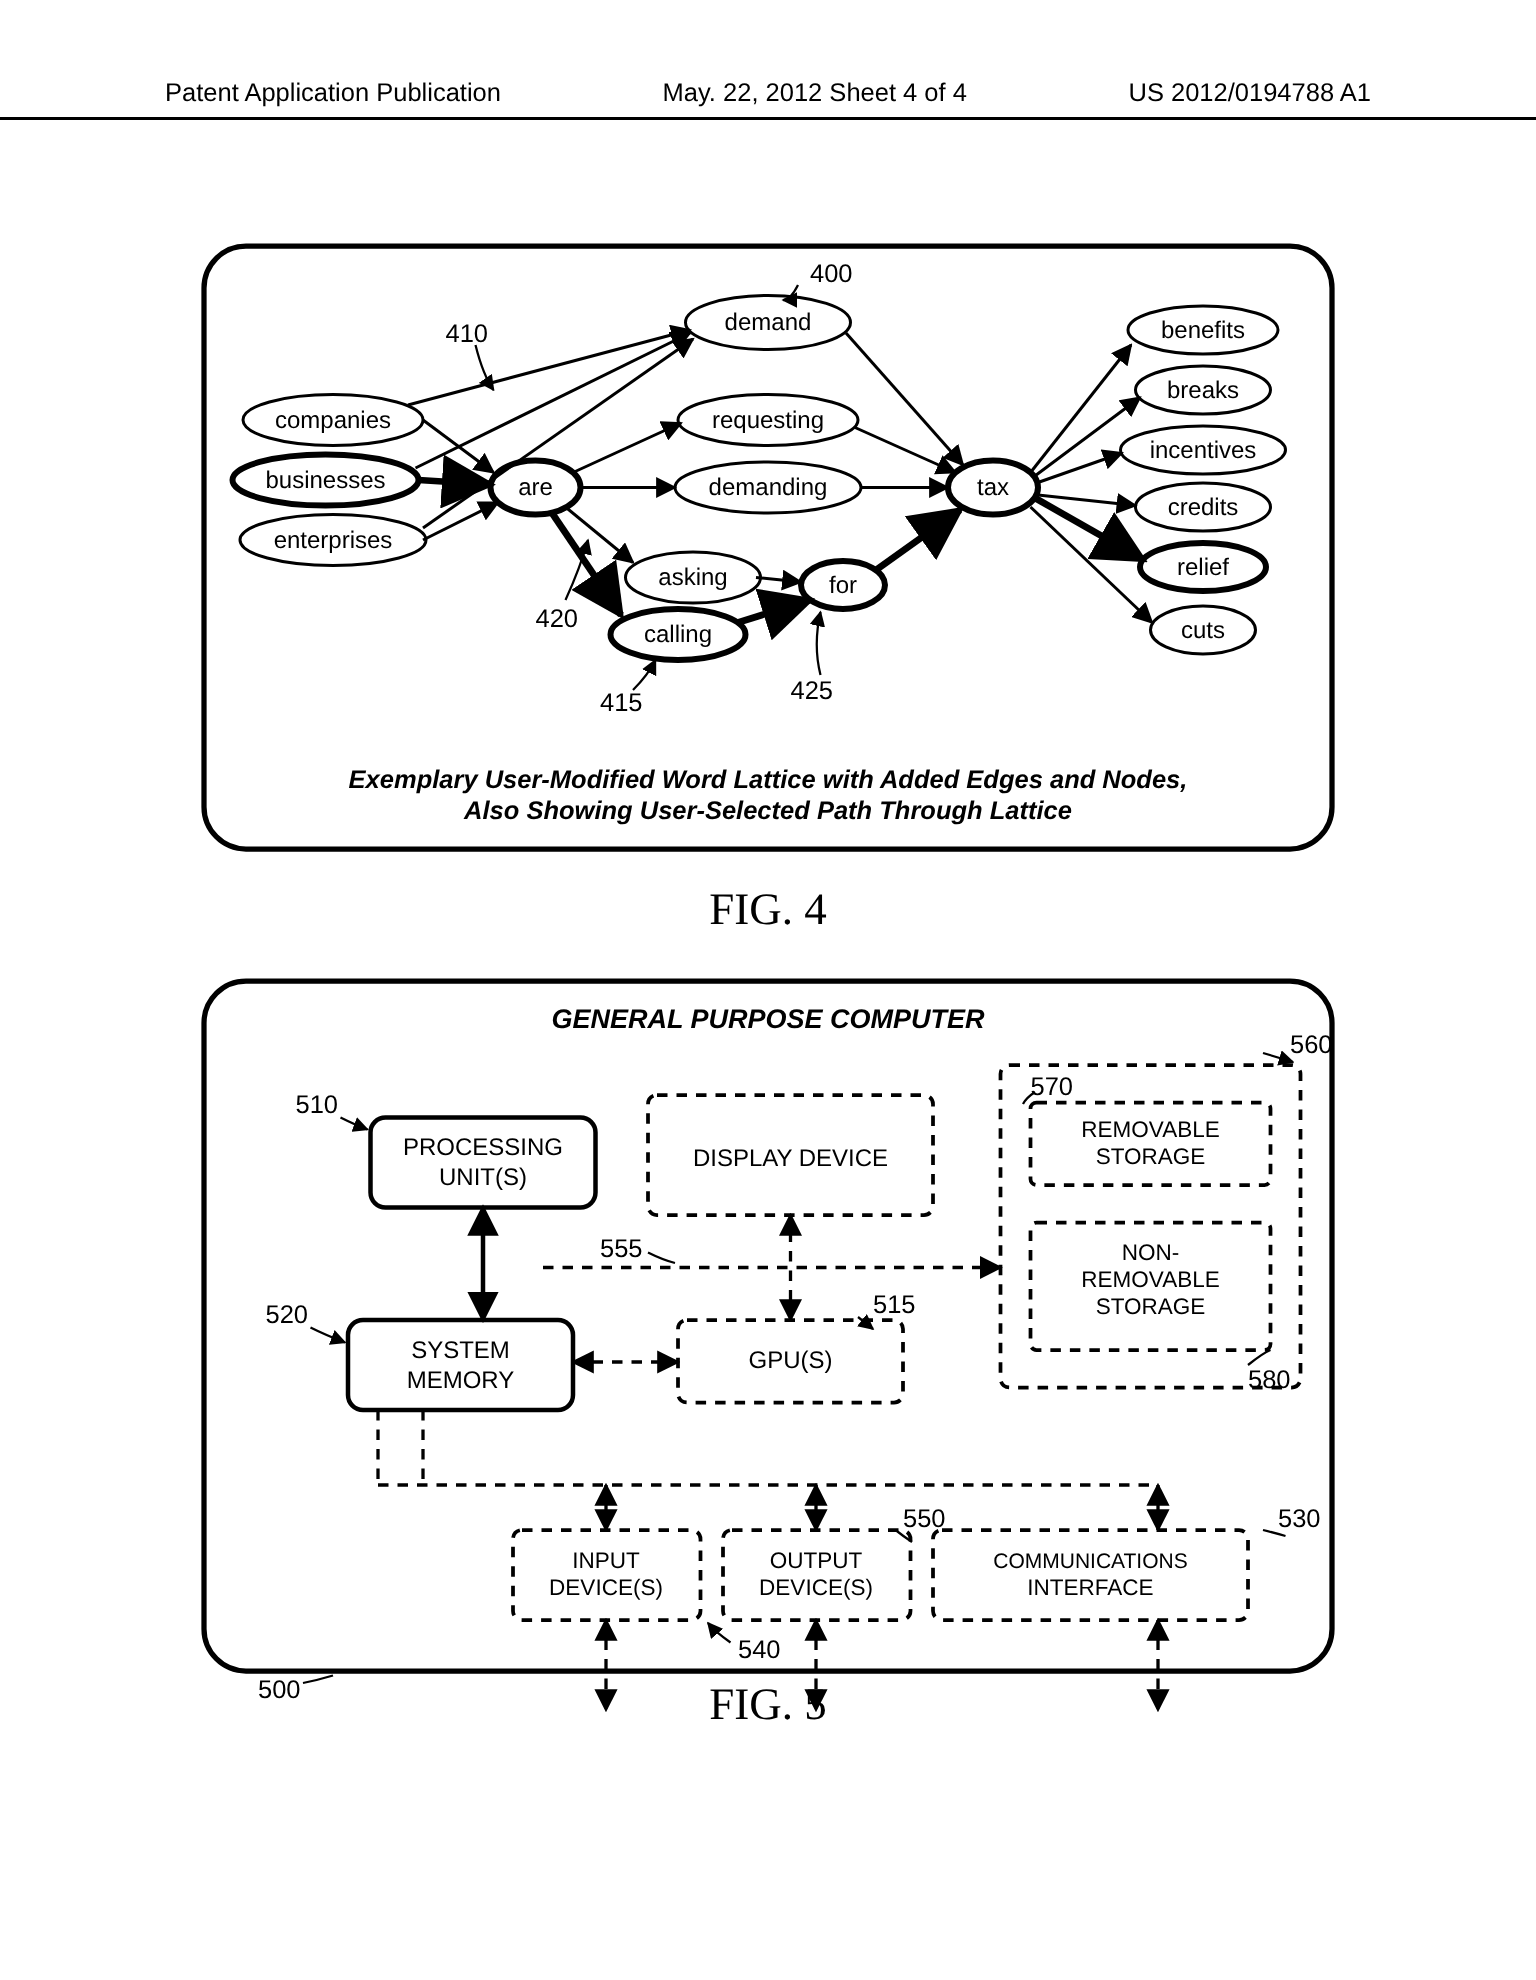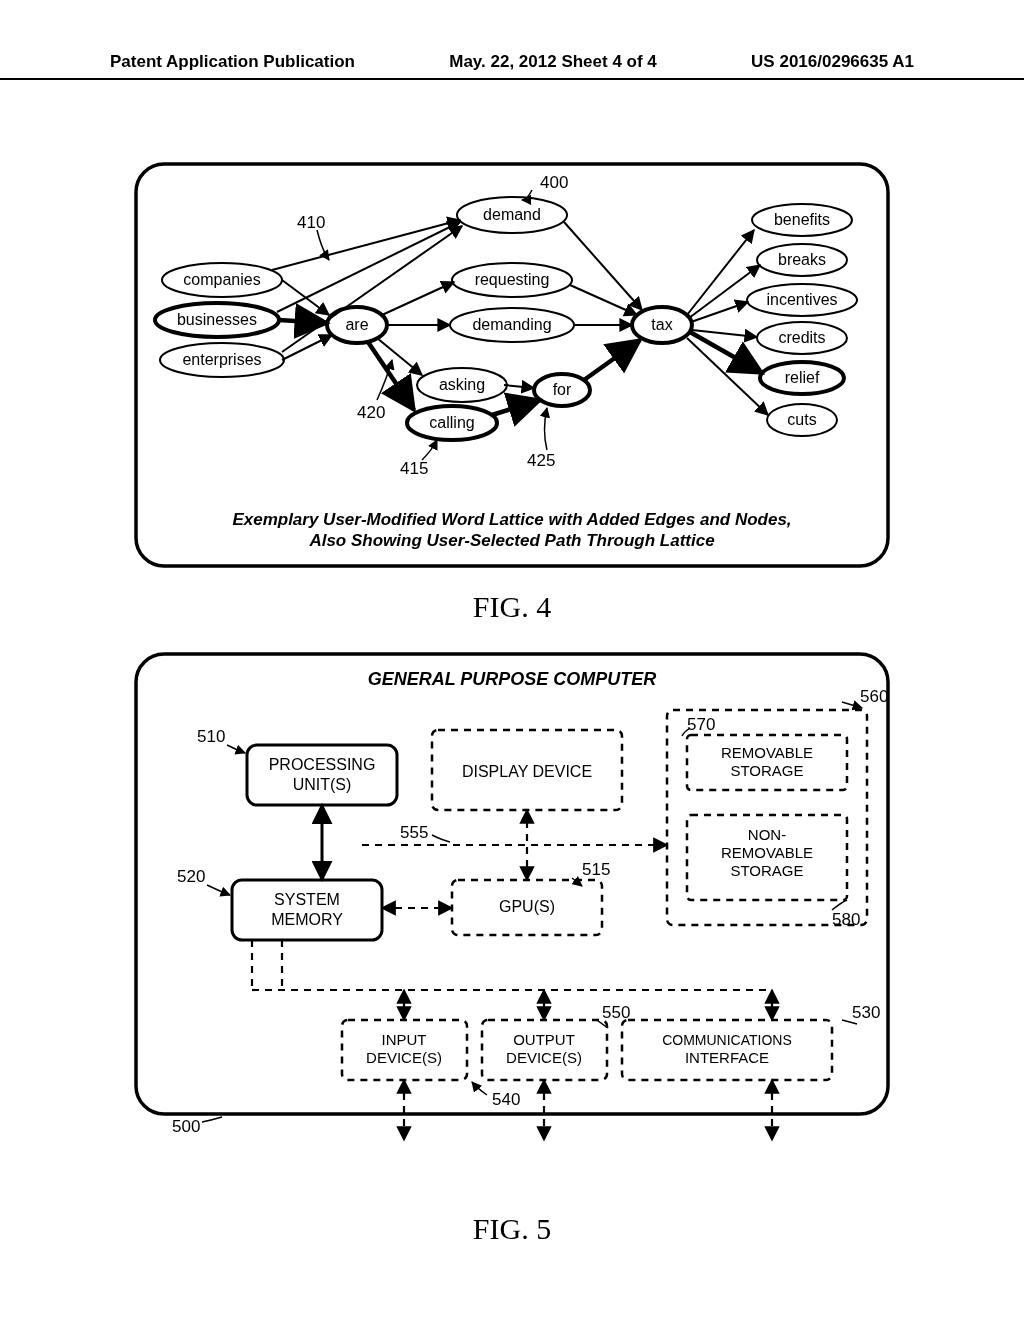--- a/index.html
+++ b/index.html
@@ -20,21 +20,21 @@
     top: 52px;
     left: 0;
     width: 100%;
     border-bottom: 2px solid #000;
     padding-bottom: 6px;
   }
   .header-row {
     display: flex;
     justify-content: space-between;
     font-size: 17px;
-    font-weight: bold;
+    font-weight: normal;
     padding: 0 110px;
     align-items: flex-end;
   }
   .fig-label {
     position: absolute;
     font-size: 30px;
     font-family: Liberation Serif, serif;
     left: 50%;
     transform: translateX(-50%);
   }
@@ -42,21 +42,21 @@
 </style>
 </head>
 <body>
 
 <div class="page">
 
   <div class="header">
     <div class="header-row">
       <span>Patent Application Publication</span>
       <span>May. 22, 2012  Sheet 4 of 4</span>
-      <span>US 2016/0296635 A1</span>
+      <span>US 2012/0194788 A1</span>
     </div>
   </div>
 
   <svg width="760" height="420" viewBox="0 0 760 420" style="position:absolute; left:132px; top:160px;">
     <defs>
       <marker id="ah" viewBox="0 0 10 10" refX="9" refY="5" markerWidth="7" markerHeight="7" orient="auto-start-reverse">
         <path d="M0,0 L10,5 L0,10 z" fill="#000"></path>
       </marker>
       <marker id="ahBold" viewBox="0 0 10 10" refX="9" refY="5" markerWidth="8" markerHeight="8" orient="auto-start-reverse">
         <path d="M0,0 L10,5 L0,10 z" fill="#000"></path>
@@ -255,15 +255,15 @@
     <text x="450" y="225" font-size="17">515</text>
     <text x="728" y="52" font-size="17">560</text>
     <text x="555" y="80" font-size="17">570</text>
     <text x="700" y="275" font-size="17">580</text>
     <text x="360" y="455" font-size="17">540</text>
     <text x="470" y="368" font-size="17">550</text>
     <text x="720" y="368" font-size="17">530</text>
     <text x="40" y="482" font-size="17">500</text>
   </svg>
 
-  <div class="fig-label" style="top:1212px;text-align:center;">FIG. 5</div>
+  <div class="fig-label" style="top:1120px;text-align:center;">FIG. 5</div>
 
 </div>
 
 </body></html>

